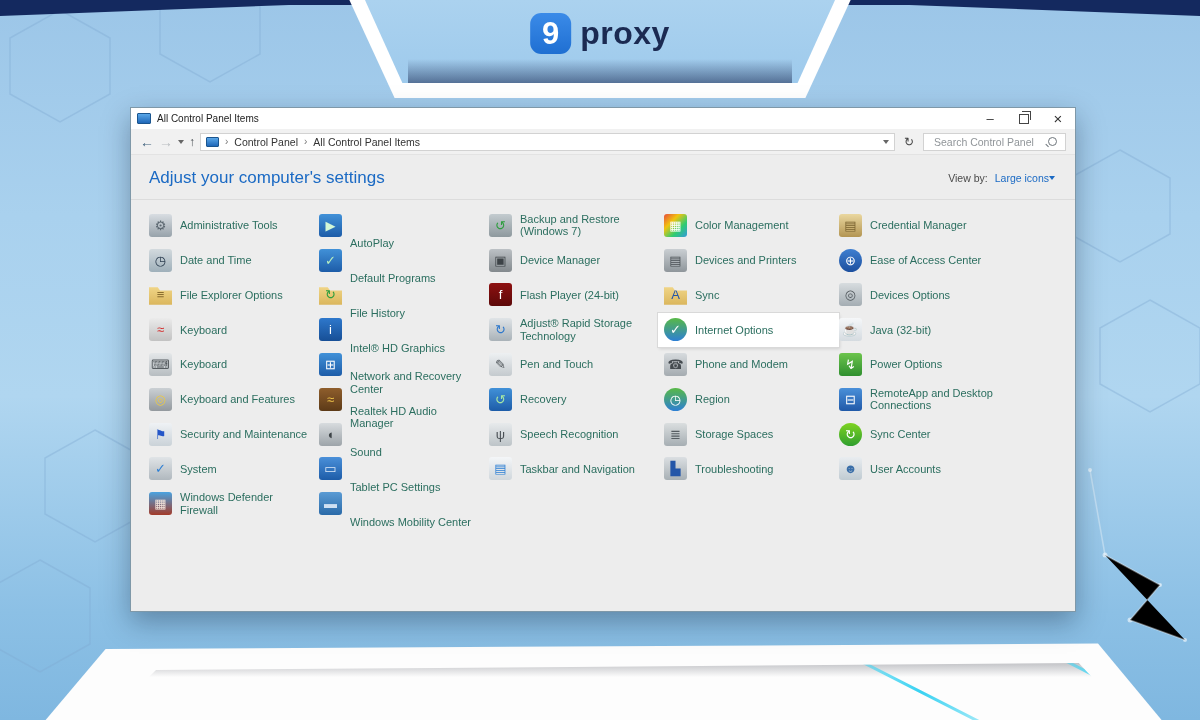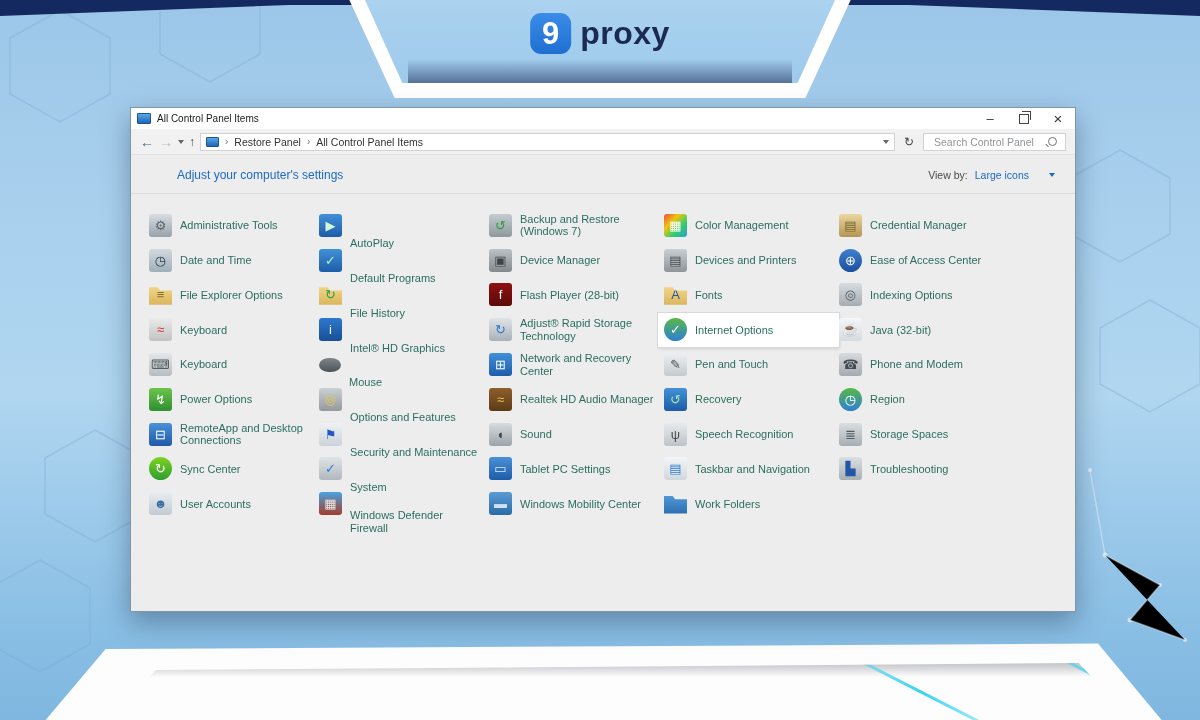--- a/index.html
+++ b/index.html
@@ -81,23 +81,23 @@
   .search{width:143px;height:18px;background:#fff;border:1px solid #d2d2d2;box-sizing:border-box;
           display:flex;align-items:center;padding:0 8px;gap:4px;}
   .search input{border:none;outline:none;flex:1;min-width:0;font-size:10.5px;color:#555;
           font-family:"Liberation Sans",sans-serif;background:transparent;}
   .search input::placeholder{color:#909599;}
   .mag{width:7px;height:7px;border:1.4px solid #6e757b;border-radius:50%;position:relative;flex:0 0 auto;}
   .mag::after{content:'';position:absolute;width:4px;height:1.4px;background:#6e757b;
           left:-4px;top:7px;transform:rotate(45deg);}
 
   .header-row{display:flex;align-items:center;padding:13px 20px 11px 18px;}
-  .header-title{font-size:12px;color:var(--link-blue,#1b6ac4);margin-left:28px;}
+  .header-title{font-size:17px;color:var(--link-blue,#1b6ac4);}
   .viewby{margin-left:auto;display:flex;align-items:center;gap:7px;font-size:10.5px;color:#4a4a4a;}
-  .viewby-value{color:var(--link-blue,#1b6ac4);display:flex;align-items:center;gap:20px;}
+  .viewby-value{color:var(--link-blue,#1b6ac4);display:flex;align-items:center;gap:0;}
   .tri-blue{width:0;height:0;border-left:3.5px solid transparent;border-right:3.5px solid transparent;
        border-top:4px solid var(--link-blue,#1b6ac4);}
   .hdr-divider{height:1px;background:#dcdcdc;}
 
   
   .grid{position:absolute;left:18px;top:100px;width:912px;
         display:grid;grid-template-columns:170px 170px 175px 175px 1fr;
         grid-auto-rows:34.8px;align-items:center;}
   .cp-item{display:flex;align-items:center;gap:8px;padding:3px 6px;margin-left:-6px;height:28px;}
   .cp-item.hl{background:#fff;outline:1px solid #d9d9d9;box-shadow:1px 2px 3px rgba(0,0,0,.12);}
@@ -175,21 +175,21 @@
   </div>
 
   <div class="toolbar">
     <span class="nav-back">←</span>
     <span class="nav-fwd">→</span>
     <span class="tri"></span>
     <span class="nav-up">↑</span>
     <div class="addr">
       <span class="addr-icon"></span>
       <span class="crumb-sep">›</span>
-      <span>Restore Panel</span>
+      <span>Control Panel</span>
       <span class="crumb-sep">›</span>
       <span>All Control Panel Items</span>
       <span class="tri addr-caret"></span>
     </div>
     <span class="refresh">↻</span>
     <div class="search">
       <input type="text" placeholder="Search Control Panel" style="">
       <span class="mag"></span>
     </div>
   </div>
@@ -250,29 +250,29 @@
       <div class="cp-item">
         <span class="cp-icon folder" style="background: linear-gradient(rgb(245, 220, 144), rgb(217, 180, 90)); color: rgb(138, 109, 47);">≡</span>
         <span class="cp-label">File Explorer Options</span>
       </div>
       <div class="cp-item">
         <span class="cp-icon folder" style="background: linear-gradient(rgb(245, 220, 144), rgb(217, 180, 90)); color: rgb(47, 158, 63);">↻</span>
         <span class="cp-label">File History</span>
       </div>
       <div class="cp-item">
         <span class="cp-icon tile" style="background: linear-gradient(rgb(142, 17, 17), rgb(92, 9, 9)); color: rgb(255, 255, 255);">f</span>
-        <span class="cp-label">Flash Player (28-bit)</span>
+        <span class="cp-label">Flash Player (24-bit)</span>
       </div>
       <div class="cp-item">
         <span class="cp-icon folder" style="background: linear-gradient(rgb(245, 220, 144), rgb(217, 180, 90)); color: rgb(36, 86, 168);">A</span>
-        <span class="cp-label">Fonts</span>
+        <span class="cp-label">Sync</span>
       </div>
       <div class="cp-item">
         <span class="cp-icon tile" style="background: linear-gradient(rgb(215, 220, 223), rgb(164, 173, 179)); color: rgb(80, 87, 92);">◎</span>
-        <span class="cp-label">Indexing Options</span>
+        <span class="cp-label">Devices Options</span>
       </div>
       <div class="cp-item">
         <span class="cp-icon tile" style="background: linear-gradient(rgb(235, 235, 235), rgb(194, 194, 194)); color: rgb(212, 42, 42);">≈</span>
         <span class="cp-label">Keyboard</span>
       </div>
       <div class="cp-item">
         <span class="cp-icon tile" style="background: linear-gradient(rgb(46, 120, 204), rgb(23, 79, 150)); color: rgb(255, 255, 255);">i</span>
         <span class="cp-label">Intel® HD Graphics</span>
       </div>
       <div class="cp-item">
@@ -285,42 +285,38 @@
       </div>
       <div class="cp-item">
         <span class="cp-icon tile" style="background: linear-gradient(rgb(245, 247, 249), rgb(213, 219, 224)); color: rgb(212, 69, 44);">☕</span>
         <span class="cp-label">Java (32-bit)</span>
       </div>
       <div class="cp-item">
         <span class="cp-icon tile" style="background: linear-gradient(rgb(228, 231, 233), rgb(183, 189, 193)); color: rgb(86, 92, 96);">⌨</span>
         <span class="cp-label">Keyboard</span>
       </div>
       <div class="cp-item">
-        <span class="cp-icon pill" style="background: linear-gradient(rgb(126, 132, 136), rgb(78, 83, 87)); color: rgb(255, 255, 255);"></span>
-        <span class="cp-label">Mouse</span>
-      </div>
-      <div class="cp-item">
         <span class="cp-icon tile" style="background: linear-gradient(rgb(65, 145, 216), rgb(29, 92, 168)); color: rgb(255, 255, 255);">⊞</span>
         <span class="cp-label">Network and Recovery Center</span>
       </div>
       <div class="cp-item">
         <span class="cp-icon tile" style="background: linear-gradient(rgb(237, 240, 242), rgb(196, 202, 206)); color: rgb(74, 80, 85);">✎</span>
         <span class="cp-label">Pen and Touch</span>
       </div>
       <div class="cp-item">
         <span class="cp-icon tile" style="background: linear-gradient(rgb(215, 219, 222), rgb(164, 171, 176)); color: rgb(69, 75, 80);">☎</span>
         <span class="cp-label">Phone and Modem</span>
       </div>
       <div class="cp-item">
         <span class="cp-icon tile" style="background: linear-gradient(rgb(108, 196, 76), rgb(47, 143, 47)); color: rgb(255, 255, 255);">↯</span>
         <span class="cp-label">Power Options</span>
       </div>
       <div class="cp-item">
         <span class="cp-icon tile" style="background: linear-gradient(rgb(203, 208, 212), rgb(147, 153, 158)); color: rgb(232, 200, 74);">◎</span>
-        <span class="cp-label">Options and Features</span>
+        <span class="cp-label">Keyboard and Features</span>
       </div>
       <div class="cp-item">
         <span class="cp-icon tile" style="background: linear-gradient(rgb(143, 94, 44), rgb(92, 58, 23)); color: rgb(240, 198, 74);">≈</span>
         <span class="cp-label">Realtek HD Audio Manager</span>
       </div>
       <div class="cp-item">
         <span class="cp-icon tile" style="background: linear-gradient(rgb(65, 145, 216), rgb(29, 92, 168)); color: rgb(165, 230, 165);">↺</span>
         <span class="cp-label">Recovery</span>
       </div>
       <div class="cp-item">
@@ -372,18 +368,14 @@
         <span class="cp-label">User Accounts</span>
       </div>
       <div class="cp-item">
         <span class="cp-icon tile" style="background: linear-gradient(rgb(74, 163, 224), rgb(163, 59, 42)); color: rgb(242, 227, 218);">▦</span>
         <span class="cp-label">Windows Defender Firewall</span>
       </div>
       <div class="cp-item">
         <span class="cp-icon tile" style="background: linear-gradient(rgb(90, 155, 212), rgb(42, 106, 168)); color: rgb(207, 224, 242);">▬</span>
         <span class="cp-label">Windows Mobility Center</span>
       </div>
-      <div class="cp-item">
-        <span class="cp-icon folder" style="background: linear-gradient(rgb(88, 160, 221), rgb(42, 108, 176)); color: rgb(255, 255, 255);"></span>
-        <span class="cp-label">Work Folders</span>
-      </div>
     </div>
 </div>
 
 </body></html>

